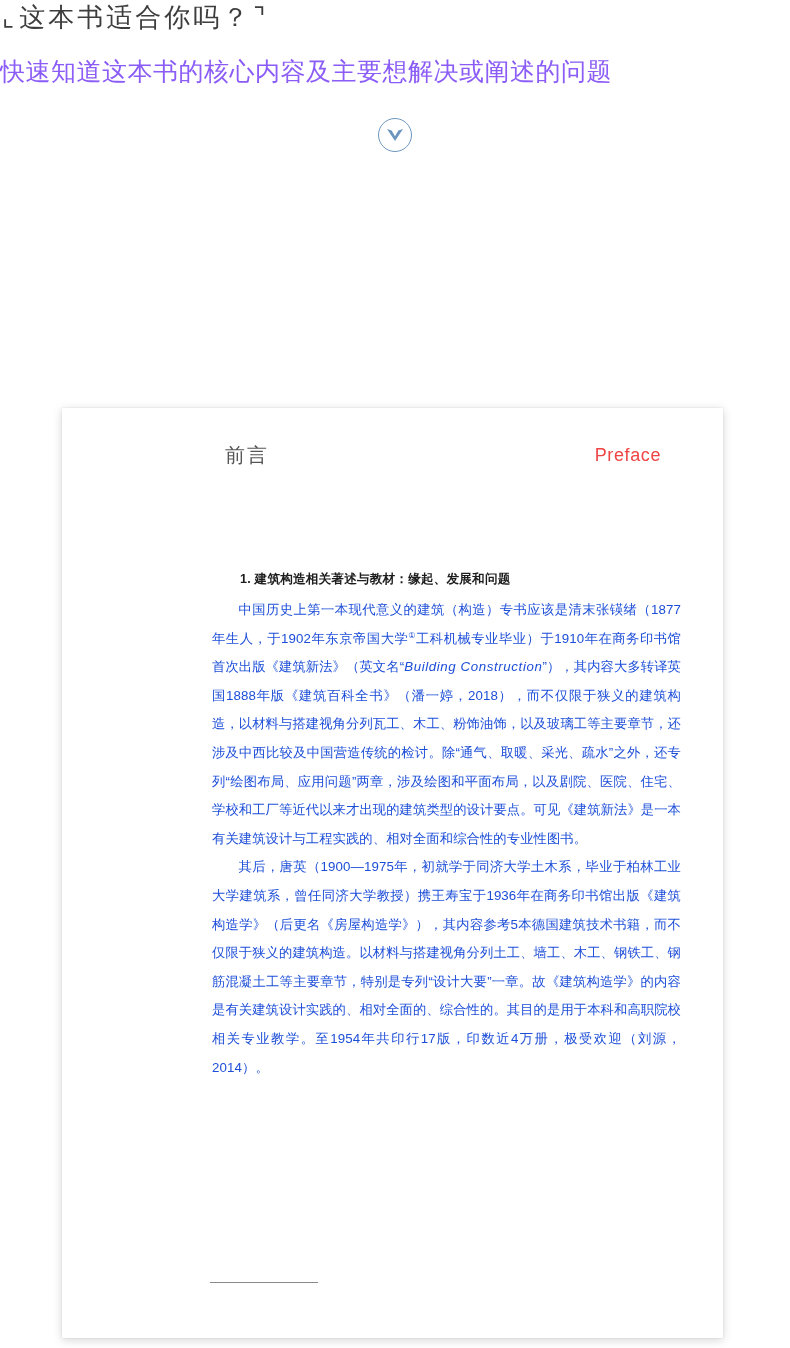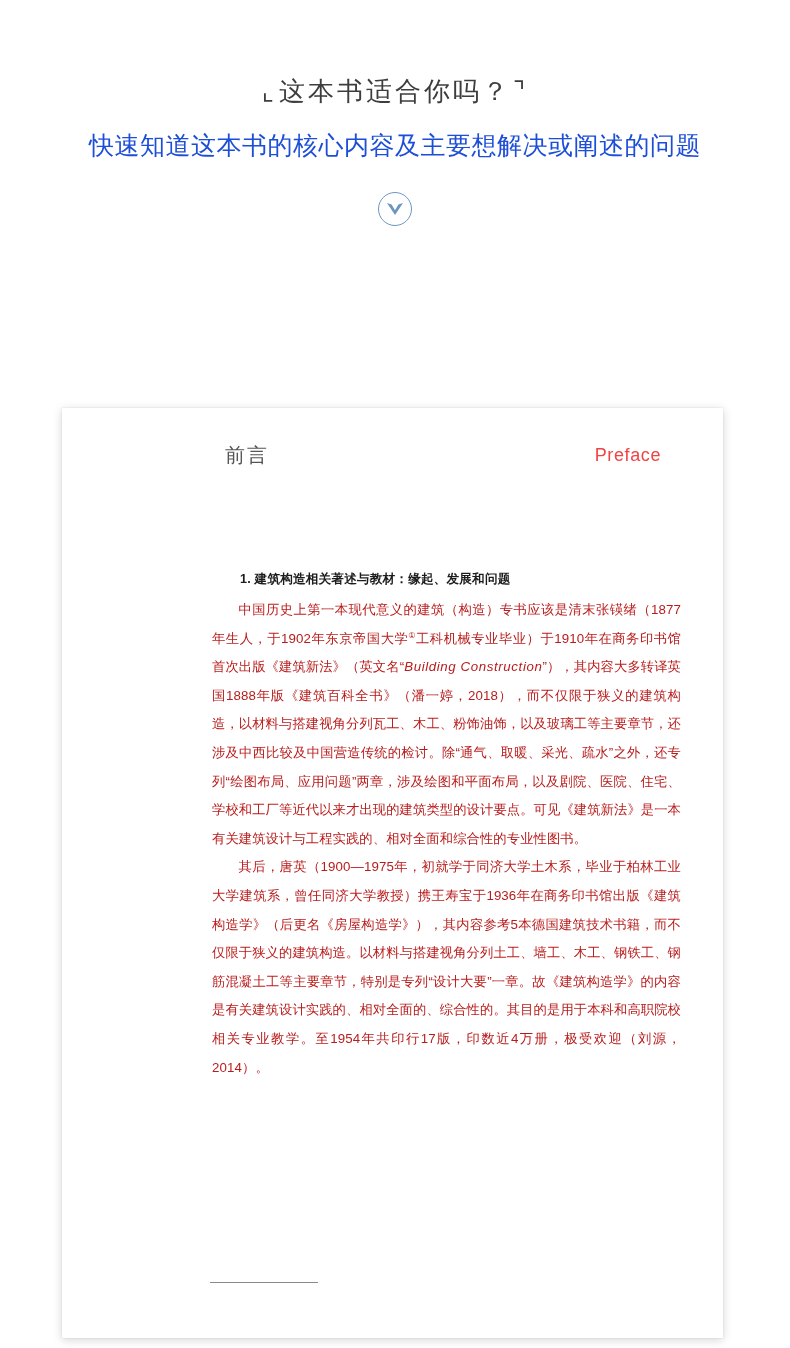--- a/index.html
+++ b/index.html
@@ -12,22 +12,21 @@
     height: 1348px;
     position: relative;
     overflow: hidden;
     font-family: "Liberation Sans", "DejaVu Sans", sans-serif;
     -webkit-font-smoothing: antialiased;
   }
 
   
   .hero {
     width: 790px;
-    padding-top: 74px;
-    text-align: center;
+    text-align: left;
     box-sizing: border-box;
   }
 
   .eyebrow {
     font-size: 26px;
     line-height: 34px;
     color: #3d3d3d;
     letter-spacing: 3px;
     font-weight: 400;
     white-space: nowrap;
@@ -48,21 +47,21 @@
     color: #6d96bf;
     letter-spacing: 4px;
     white-space: nowrap;
   }
   .hero-title .gap { display: inline-block; width: 24px; }
 
   .hero-sub {
     margin-top: 20px;
     font-size: 25px;
     line-height: 34px;
-    color: #1d4ed8;
+    color: #8b5cf6;
     letter-spacing: 0.5px;
     font-weight: 400;
     white-space: nowrap;
   }
 
   
   .arrow-wrap {
     margin-top: 30px;
     display: flex;
     justify-content: center;
@@ -130,21 +129,21 @@
     line-height: 22px;
     font-weight: 700;
     color: #1c1c1c;
     letter-spacing: 0.2px;
     margin: 0 0 6px 28px;
   }
 
   .para {
     font-size: 13.3px;
     line-height: 28.6px;
-    color: #b91c1c;
+    color: #1d4ed8;
     text-align: justify;
     text-justify: inter-ideograph;
     margin: 0;
     text-indent: 2em;
     letter-spacing: 0.1px;
   }
   .para + .para { margin-top: 0px; }
 
   .para em {
     font-style: italic;

